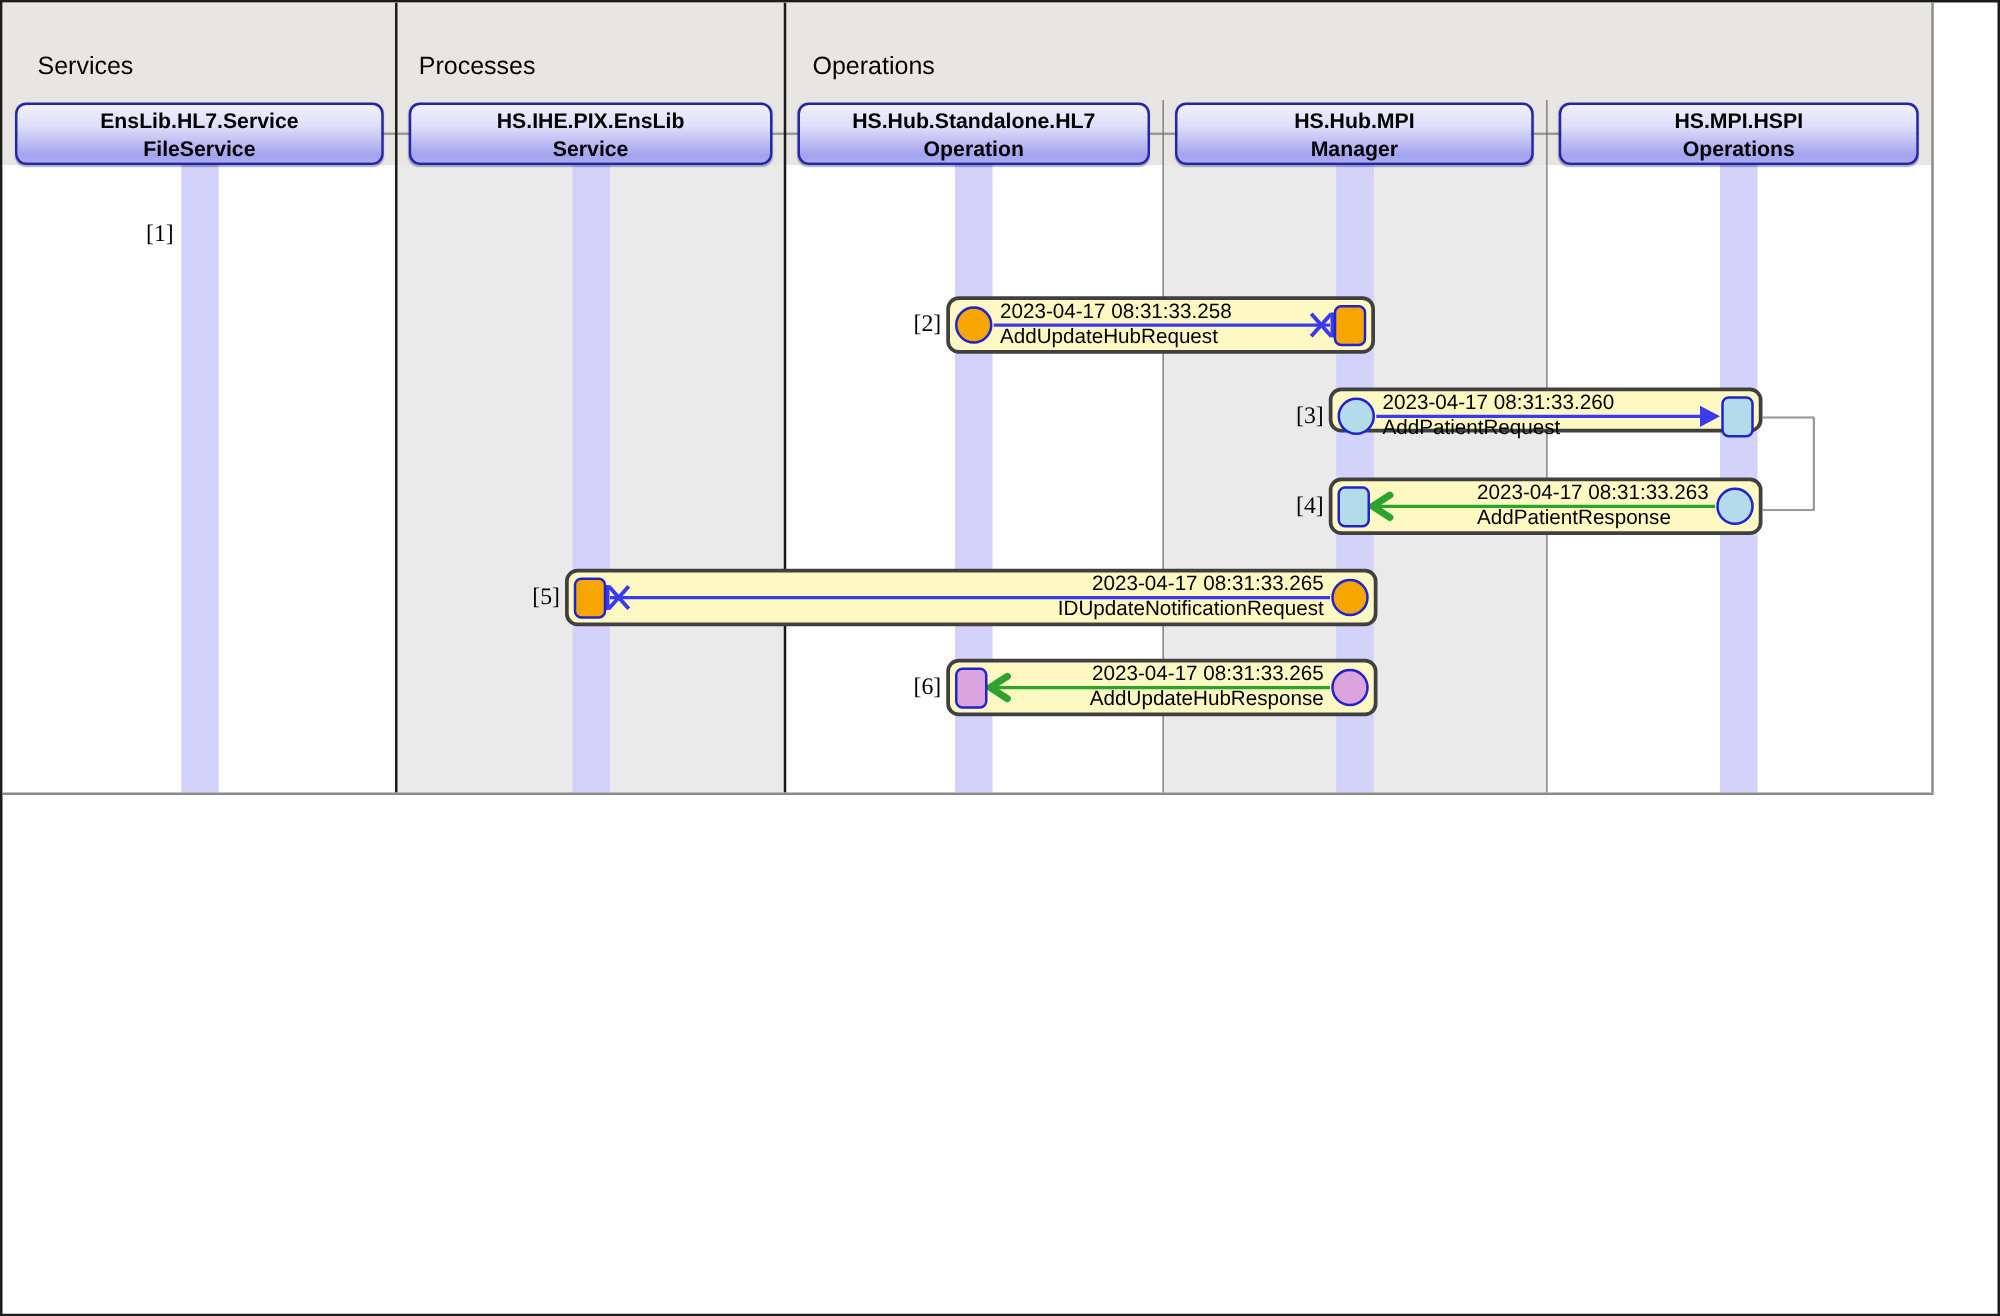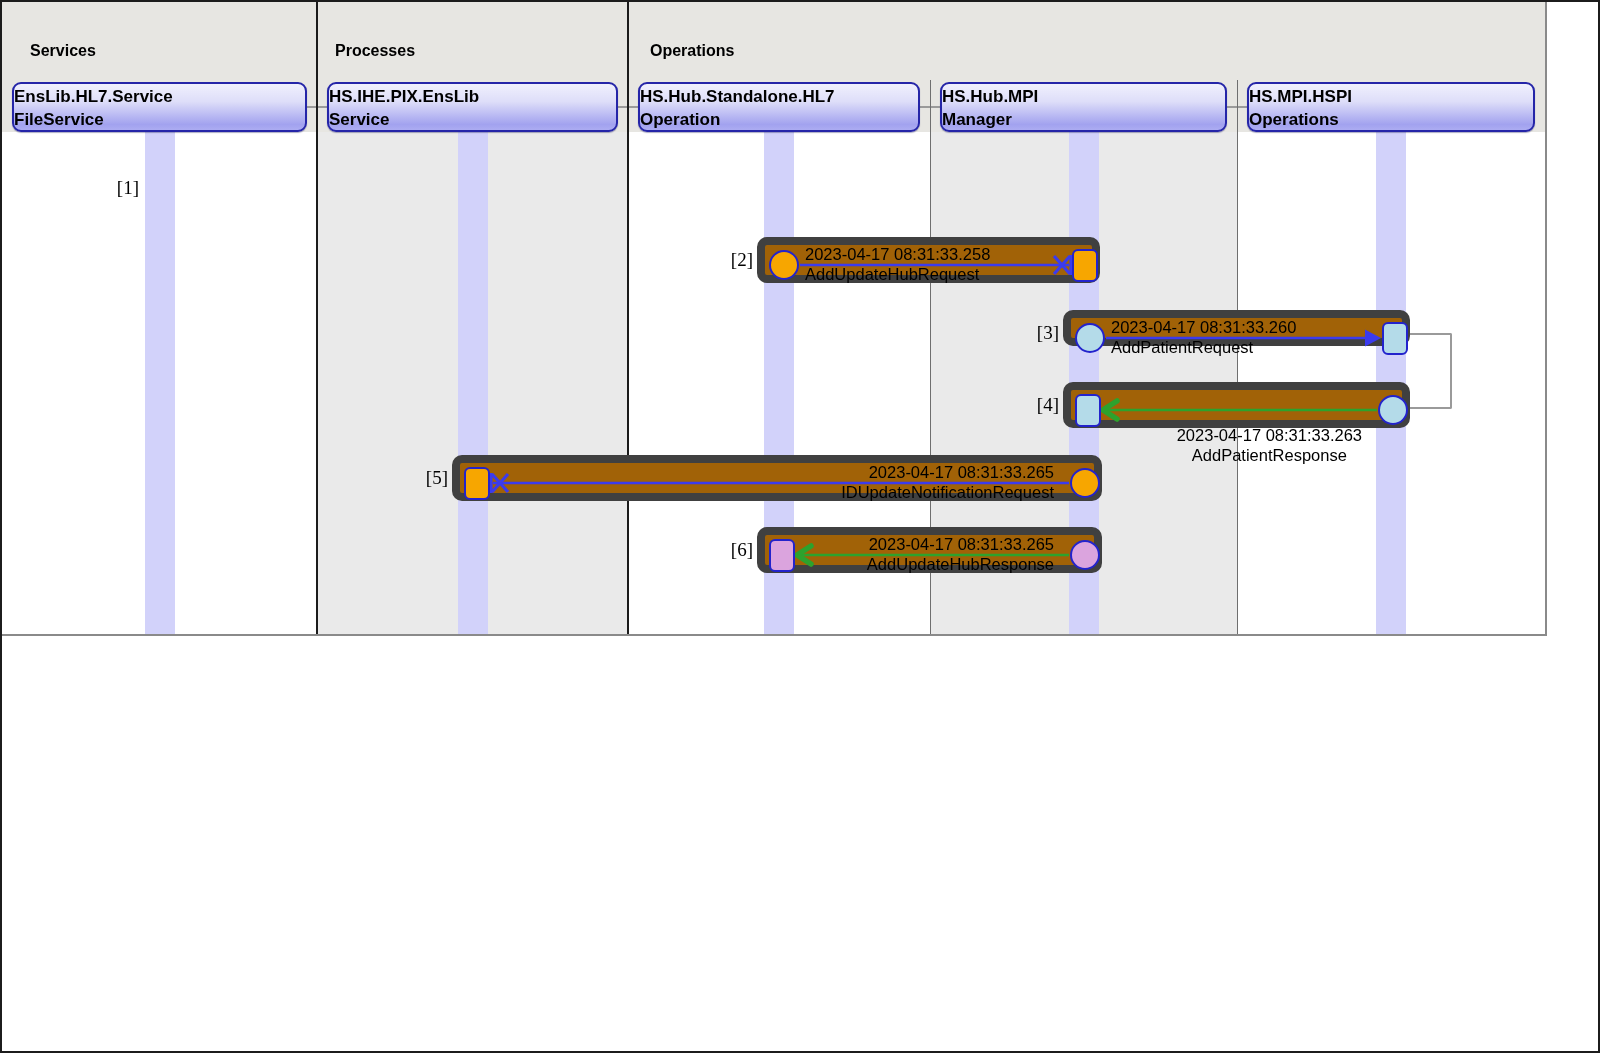--- a/index.html
+++ b/index.html
@@ -7,28 +7,28 @@
         border:2px solid #1c1c1c;box-sizing:border-box;overflow:hidden;
         font-family:"Liberation Sans",sans-serif;color:#000;}
   .hdr-band{position:absolute;left:0;top:0;height:130px;background:#e7e6e2;}
   .lane-bg{position:absolute;top:130px;}
   .lifeline{position:absolute;width:30px;}
   .vline-black{position:absolute;top:0;width:2px;background:#1b1b1b;}
   .vline-gray{position:absolute;width:1px;background:#6f6f6f;}
   .vline-edge{position:absolute;top:0;width:2px;background:#8a8a8a;}
   .hline-bottom{position:absolute;height:2px;background:#8a8a8a;}
   .hdr-connector{position:absolute;height:2px;background:#9a9a9a;z-index:1;}
-  .group-title{position:absolute;top:40px;font-size:16px;font-weight:bold;z-index:2;}
+  .group-title{position:absolute;top:40px;font-size:20px;font-weight:normal;z-index:2;}
   .lane-box{position:absolute;top:80px;height:50px;box-sizing:border-box;z-index:2;
             border:2px solid #2525a8;border-radius:9px;
             background:linear-gradient(180deg,#f0f0fd 0%,#dedef9 38%,#a2a2ef 88%,#acacf2 100%);
-            text-align:left;font-weight:bold;font-size:17px;line-height:23px;padding-top:1px;
+            text-align:center;font-weight:bold;font-size:17px;line-height:23px;padding-top:1px;
             box-shadow:0 1px 1px rgba(20,20,90,0.35);}
   .msg-box{position:absolute;box-sizing:border-box;border-radius:10px;z-index:5;}
-  .msg-box.normal{border:8px solid #404040;background:#a16207;}
+  .msg-box.normal{border:3px solid #404040;background:#fef9c3;}
   .msg-box.selected{border:3px solid #8e1a14;background:#f1e8a9;}
   .msg-circle{position:absolute;width:30px;height:30px;border-radius:50%;
               border:2px solid #2323cc;box-sizing:border-box;z-index:2;}
   .msg-square{position:absolute;width:26px;height:33px;border-radius:6px;
               border:2px solid #2323cc;box-sizing:border-box;z-index:2;}
   .msg-text{position:absolute;top:-1px;font-size:16.5px;line-height:20.5px;
             white-space:nowrap;z-index:3;}
   .msg-text div{height:20px;}
   .msg-idx{position:absolute;width:34px;text-align:right;z-index:5;
            font-family:"Liberation Serif",serif;font-size:19px;}
@@ -112,21 +112,21 @@
       </div>
     </div>
     <div class="msg-idx" style="left: 1023px; top: 392px;">[4]</div>
     <div class="msg-box normal" style="left: 1061px; top: 380px; width: 347px; height: 46px;">
       <div class="msg-circle" style="background: rgb(180, 219, 233); top: 5px; left: 307px;"></div>
       <div class="msg-square" style="background: rgb(180, 219, 233); top: 3.5px; left: 4px;"></div>
       <svg class="msg-svg" width="341" height="40">
         <line x1="33" y1="20" x2="306" y2="20" stroke="#2da22d" stroke-width="2.6"></line>
         <polyline points="46,11 32,20 46,29" fill="none" stroke="#2da22d" stroke-width="5.5" stroke-linecap="round" stroke-linejoin="miter"></polyline>
       </svg>
-      <div class="msg-text" style="right: 40px; text-align: center; margin-top: 36px;">
+      <div class="msg-text" style="right: 40px; text-align: left;">
         <div>2023-04-17 08:31:33.263</div>
         <div>AddPatientResponse</div>
       </div>
     </div>
     <div class="msg-idx" style="left: 412px; top: 465px;">[5]</div>
     <div class="msg-box normal" style="left: 450px; top: 453px; width: 650px; height: 46px;">
       <div class="msg-circle" style="background: rgb(247, 166, 0); top: 5px; left: 610px;"></div>
       <div class="msg-square" style="background: rgb(247, 166, 0); top: 3.5px; left: 4px;"></div>
       <svg class="msg-svg" width="644" height="40">
         <line x1="33" y1="20" x2="609" y2="20" stroke="#3b3bee" stroke-width="2.6"></line>

